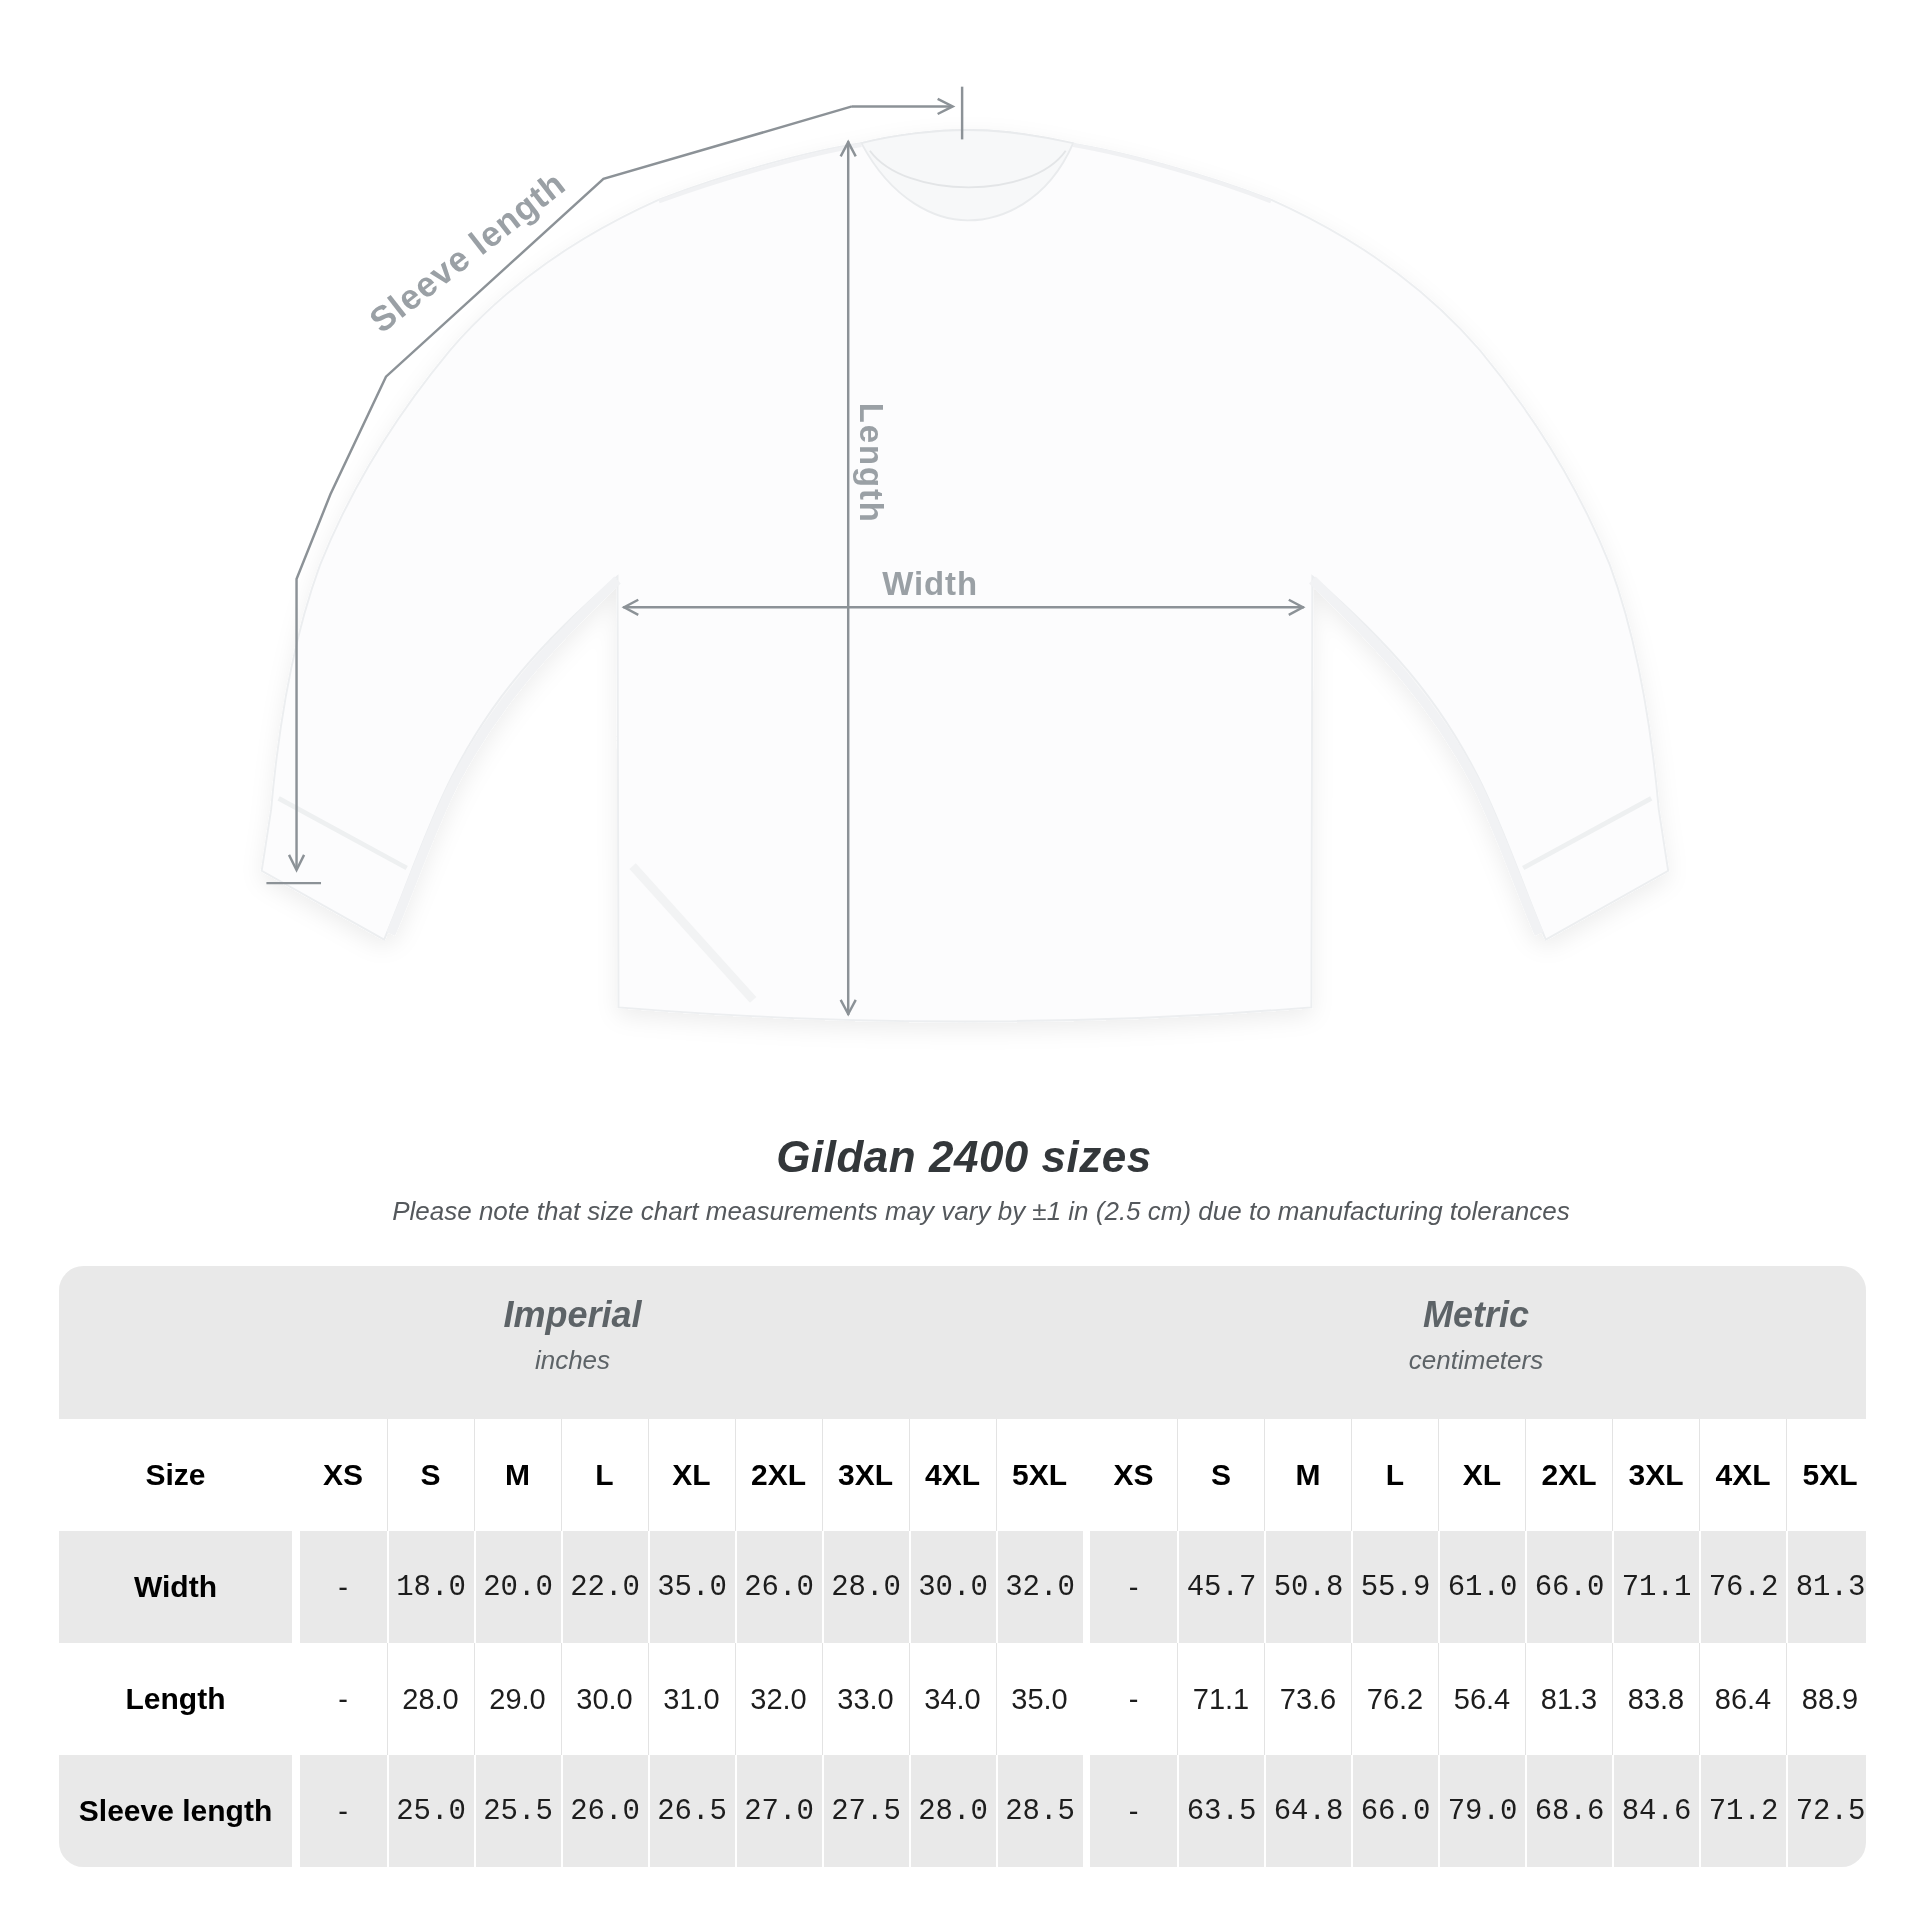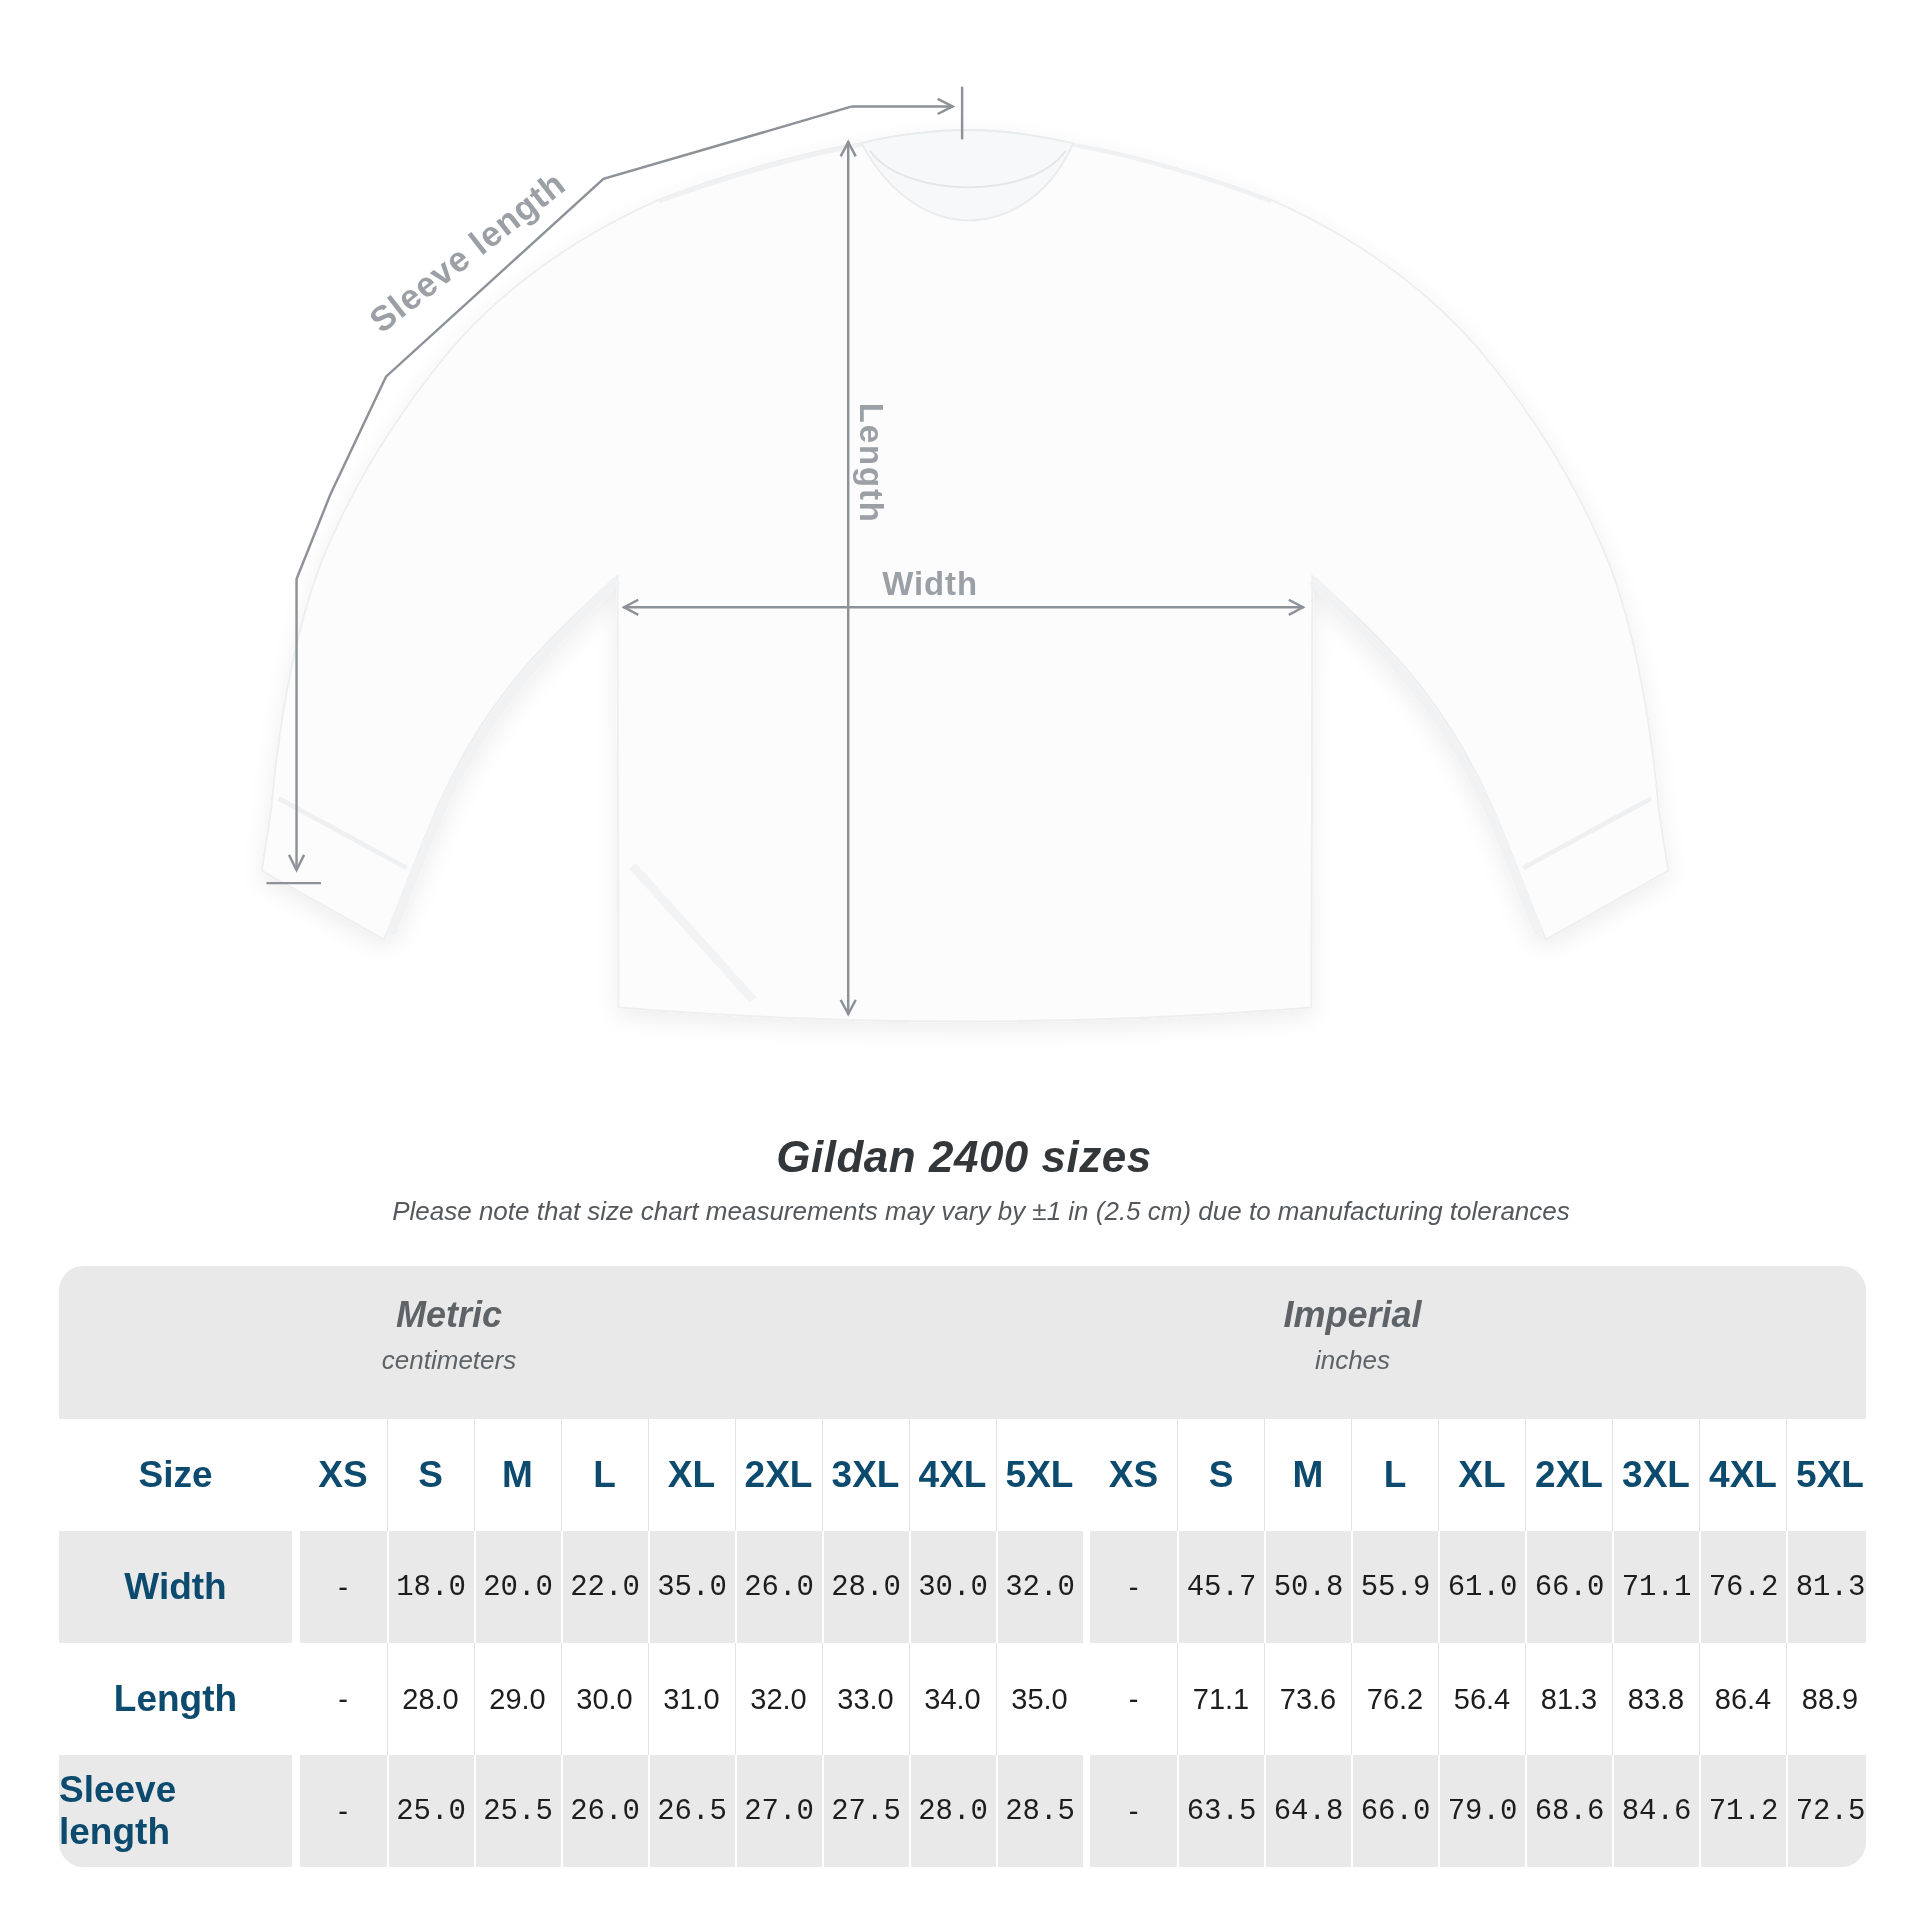--- a/index.html
+++ b/index.html
@@ -23,21 +23,21 @@
   .gl{font-size:36px;font-weight:bold;font-style:italic;color:#5d6367;}
   .gs{font-size:26px;font-style:italic;color:#5d6367;margin-top:9.4px;}
 
   .trow{display:grid;grid-template-columns:233px 7.5px repeat(9,87px) 7.5px repeat(9,87px);
         height:112px;}
   .trow.white{background:#ffffff;}
   .trow.gray{background:#e9e9e9;}
   .trow.last{border-radius:0 0 24.5px 24.5px;overflow:hidden;}
   .c{display:flex;align-items:center;justify-content:center;box-sizing:border-box;}
   .spacer{background:#ffffff;}
-  .label{font-size:37px;font-weight:bold;color:#0c4a6e;}
+  .label{font-size:30px;font-weight:bold;color:#000000;}
   .val{font-size:29px;color:#1d1d1d;}
   .trow.gray  .c:not(.first):not(.sizecol):not(.spacer){border-left:2.8px solid #ffffff;font-family:Liberation Mono, monospace;}
   .trow.white .c:not(.first):not(.sizecol):not(.spacer){border-left:0.9px solid #e3e3e3;}
 </style>
 </head>
 <body>
 
 <div class="page">
 
   
@@ -113,27 +113,27 @@
     </g>
   </svg>
 
   
   <div class="title">Gildan 2400 sizes</div>
   <div class="subtitle">Please note that size chart measurements may vary by ±1 in (2.5 cm) due to manufacturing tolerances</div>
 
   
   <div class="size-table">
     <div class="band">
+      <div class="half bleft">
+        <div class="gl">Imperial</div>
+        <div class="gs">inches</div>
+      </div>
       <div class="half bright">
         <div class="gl">Metric</div>
         <div class="gs">centimeters</div>
-      </div>
-      <div class="half bleft">
-        <div class="gl">Imperial</div>
-        <div class="gs">inches</div>
       </div>
     </div>
     <div class="trow white">
         <div class="c label sizecol">Size</div>
         <div class="c spacer"></div>
         <div class="c label first">XS</div>
         <div class="c label">S</div>
         <div class="c label">M</div>
         <div class="c label">L</div>
         <div class="c label">XL</div>

